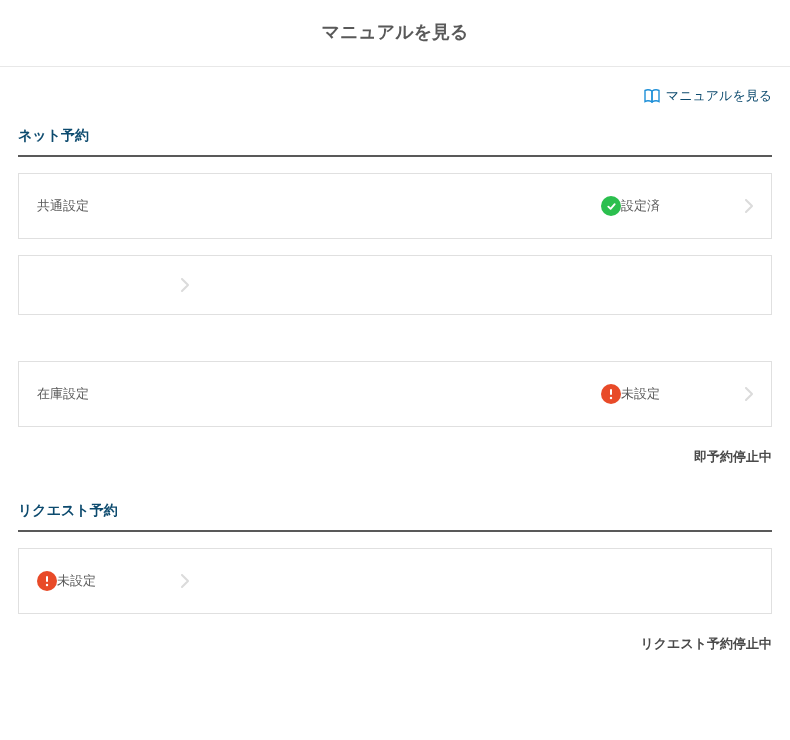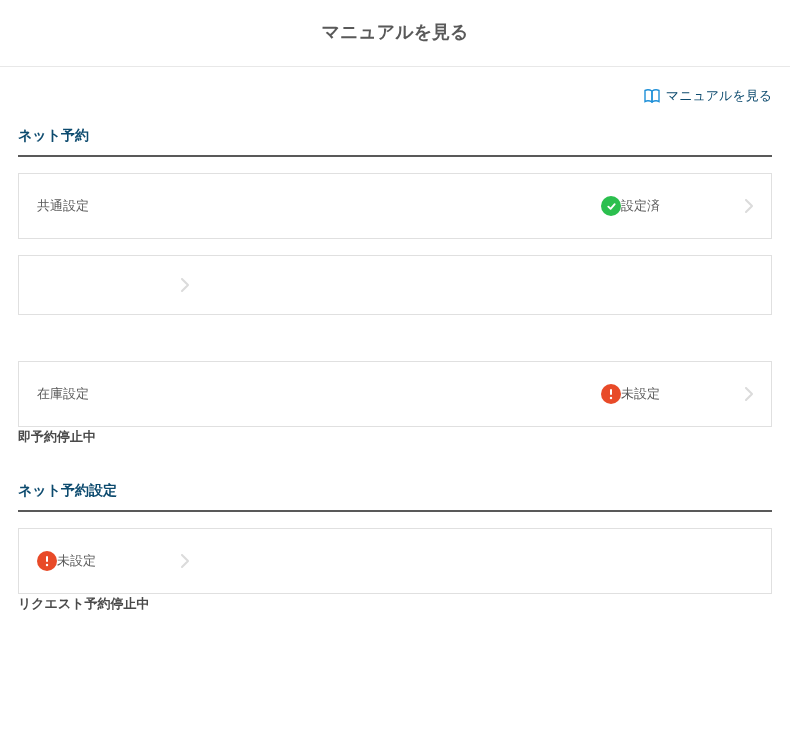--- a/index.html
+++ b/index.html
@@ -87,21 +87,22 @@
     .status-text {
       font-size: 13px;
       color: #595959;
     }
     .chevron {
       margin-left: 14px;
       display: inline-flex;
       opacity: 0.35;
     }
     .section-footer {
-      text-align: left;
+      text-align: right;
+      margin-top: 20px;
       margin-bottom: 8px;
     }
     .section-footer-text {
       font-size: 13px;
       font-weight: 600;
       color: #4a4a4a;
     }
   </style>
 </head>
 <body>
@@ -173,21 +174,21 @@
         </svg>
       </span>
     </div>
 
     <div class="section-footer">
       <span class="section-footer-text">即予約停止中</span>
     </div>
   </div>
 
   <div class="section" style="margin-top:36px">
-    <div class="section-title">ネット予約設定</div>
+    <div class="section-title">リクエスト予約</div>
 
     <div class="card">
       <div class="status-wrap">
         <span class="status-icon warning">
           <svg width="4" height="12" viewBox="0 0 4 12">
             <rect x="1" y="1" width="2" height="6" rx="1" fill="#ffffff"></rect>
             <circle cx="2" cy="10" r="1.2" fill="#ffffff"></circle>
           </svg>
         </span>
         <span class="status-text">未設定</span>

